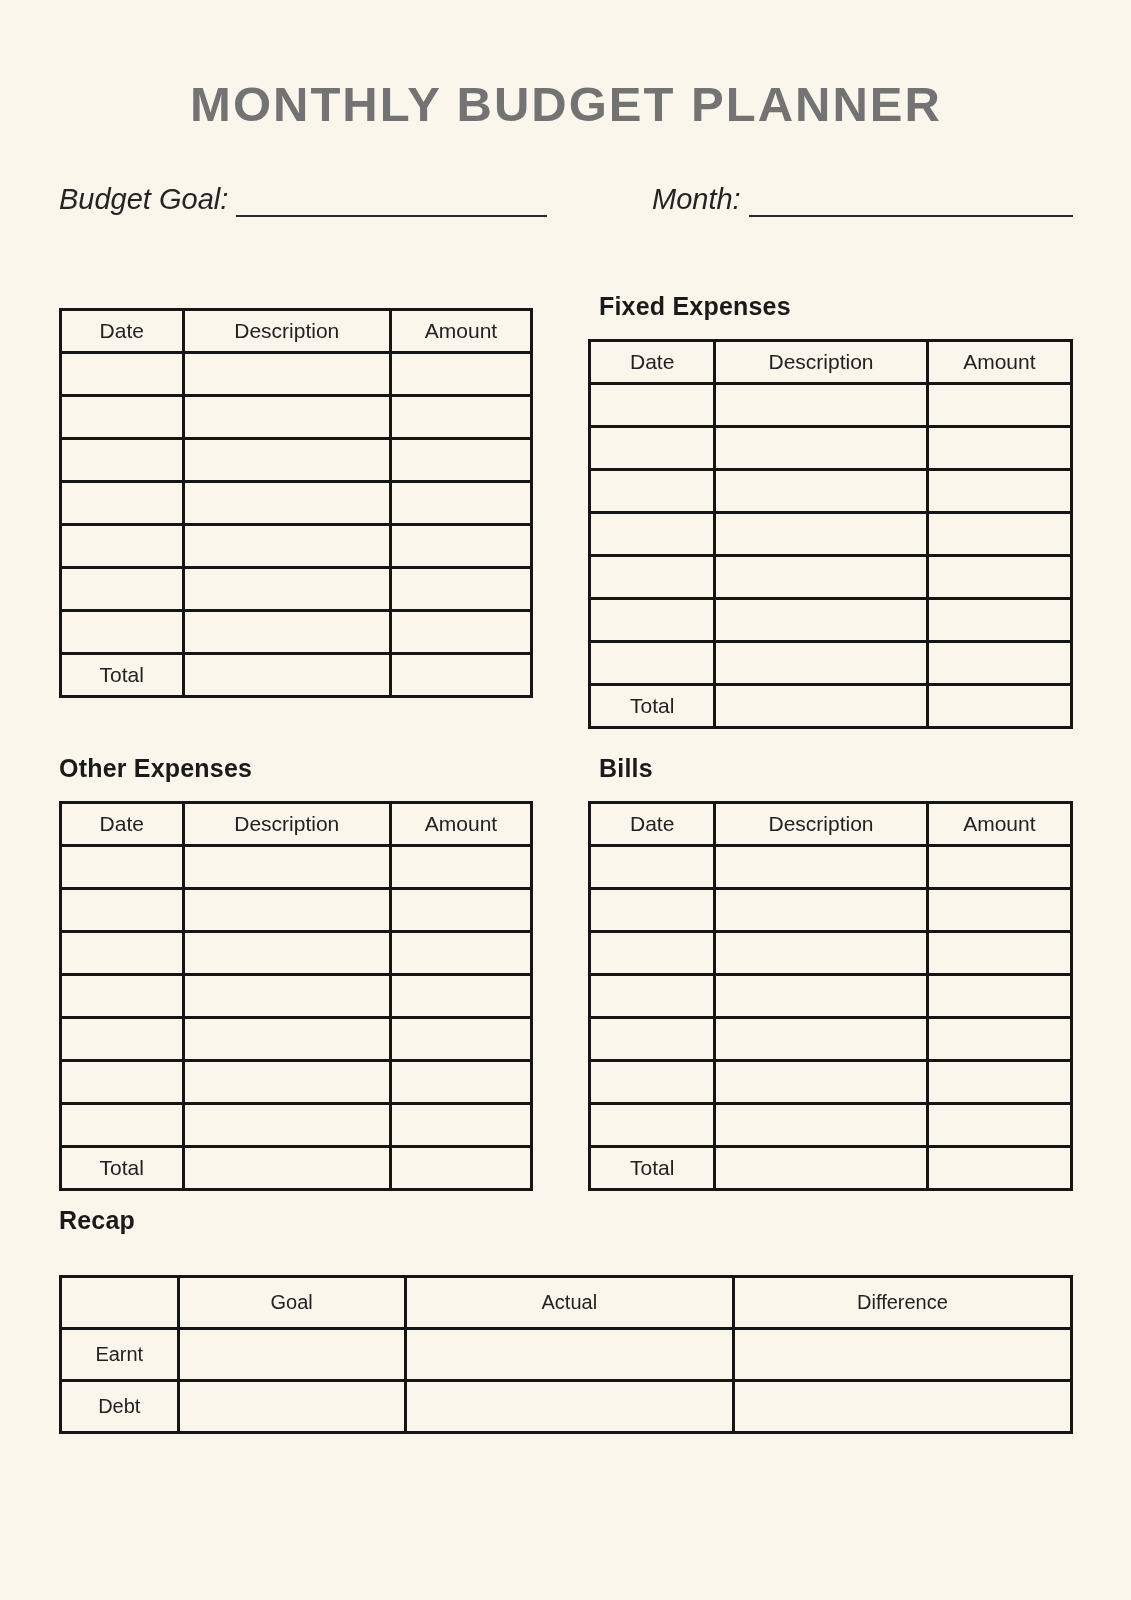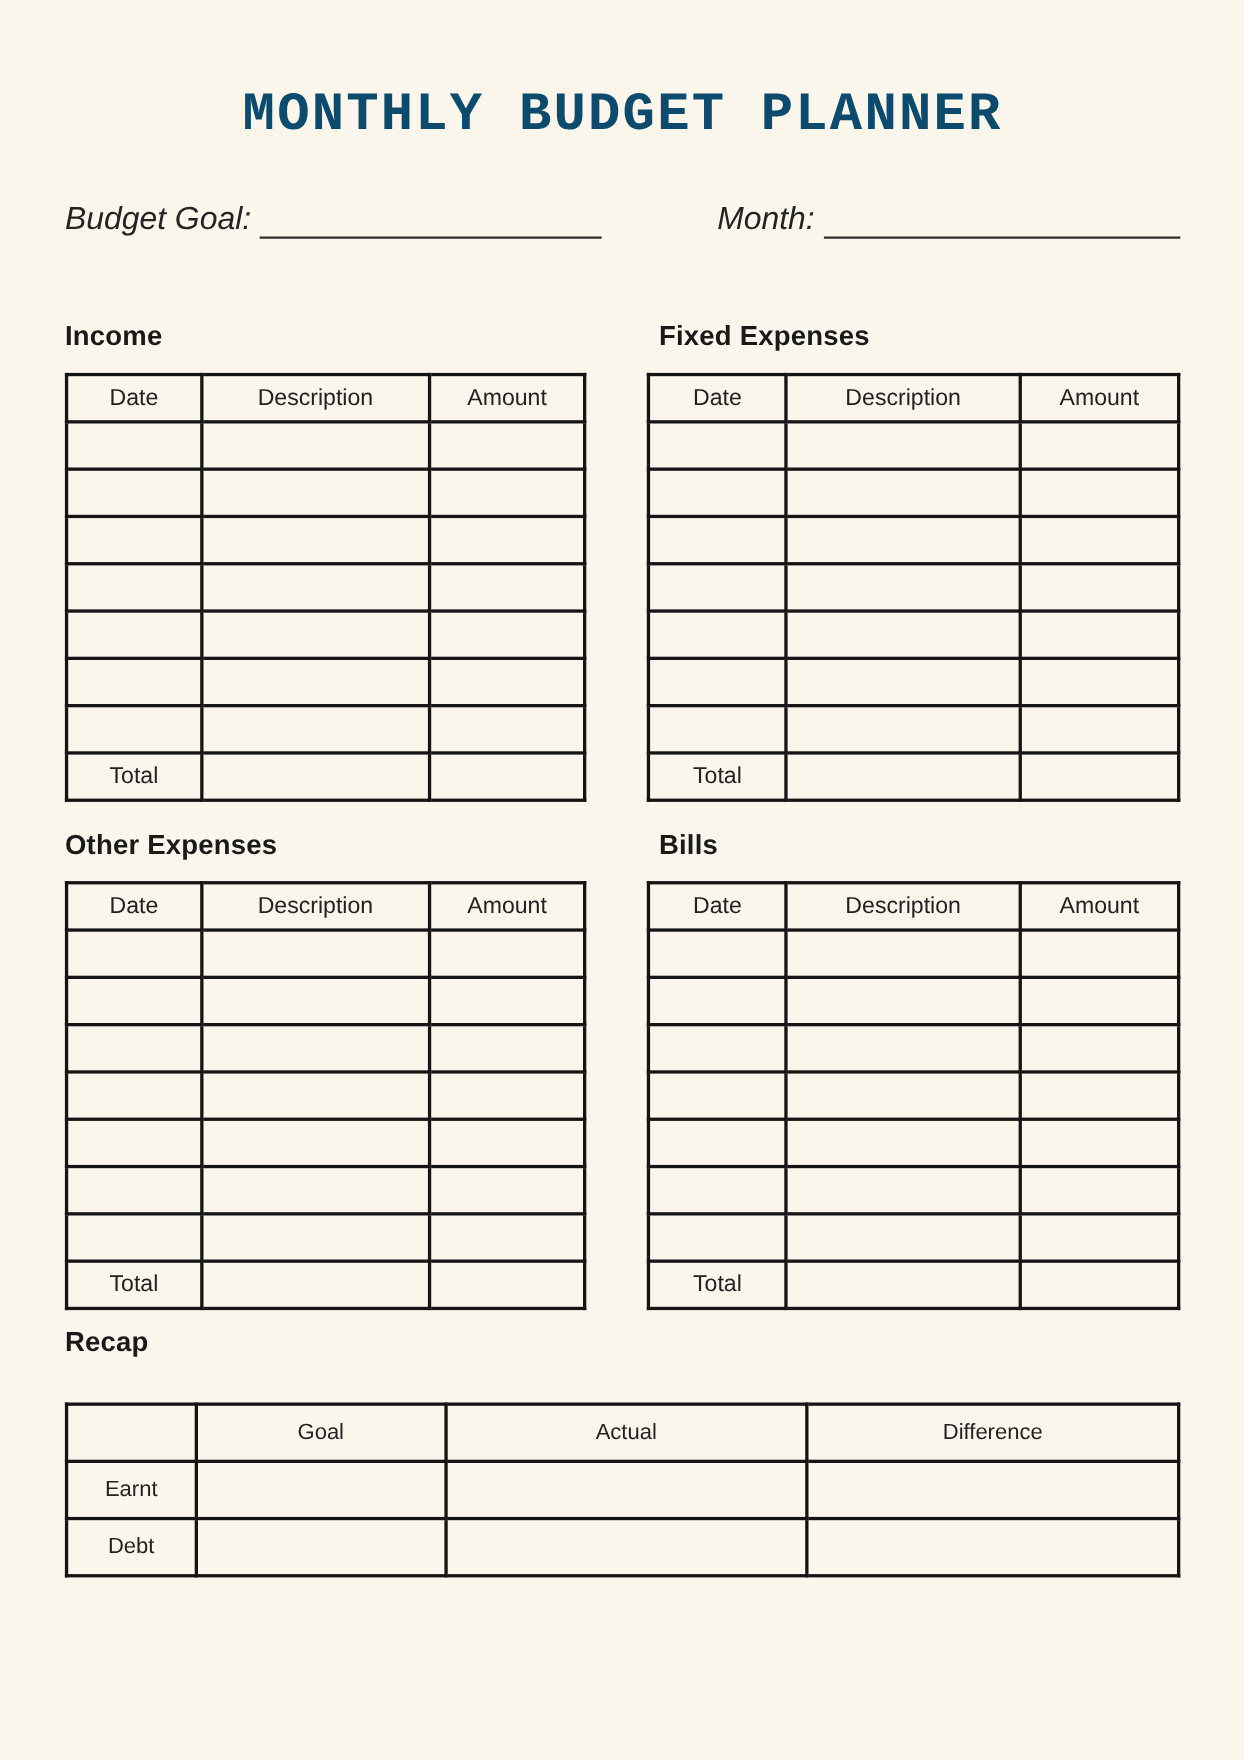--- a/index.html
+++ b/index.html
@@ -18,26 +18,26 @@
     height:1600px;
     box-sizing:border-box;
     padding:0 58px 0 59px;
     background:var(--bg);
     overflow:hidden;
   }
   
   .page-title{
     margin:78px 0 0 0;
     text-align:center;
-    font-family:Liberation Mono, monospace;
+    font-family:Liberation Sans, sans-serif;
     font-weight:600;
     font-size:49px;
     line-height:1.08;
     letter-spacing:2px;
-    color:#0c4a6e;
+    color:#737373;
   }
   
   .goal-row{
     display:flex;
     margin-top:50px;
     height:42px;
   }
   .fill-field{
     display:flex;
     align-items:flex-start;
@@ -131,21 +131,20 @@
       <span class="field-line"></span>
     </div>
     <div class="fill-field field-month">
       <span class="field-label">Month:</span>
       <span class="field-line"></span>
     </div>
   </div>
 
   <div class="sections">
     <div class="section section-left">
-      <h2 class="section-heading">Income</h2>
       <table class="ledger">
           <thead>
             <tr>
               <th>Date</th>
               <th>Description</th>
               <th>Amount</th>
             </tr>
           </thead>
           <tbody>
             <tr>

